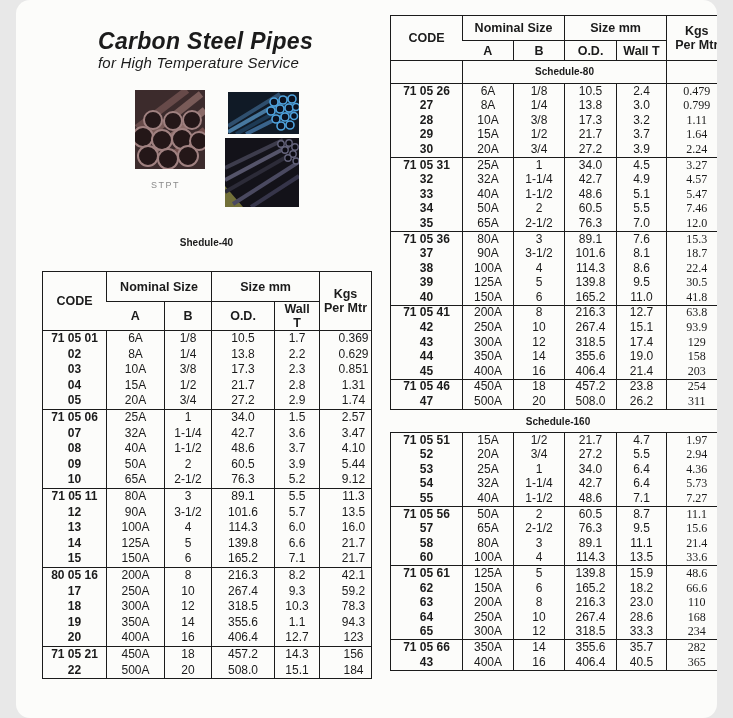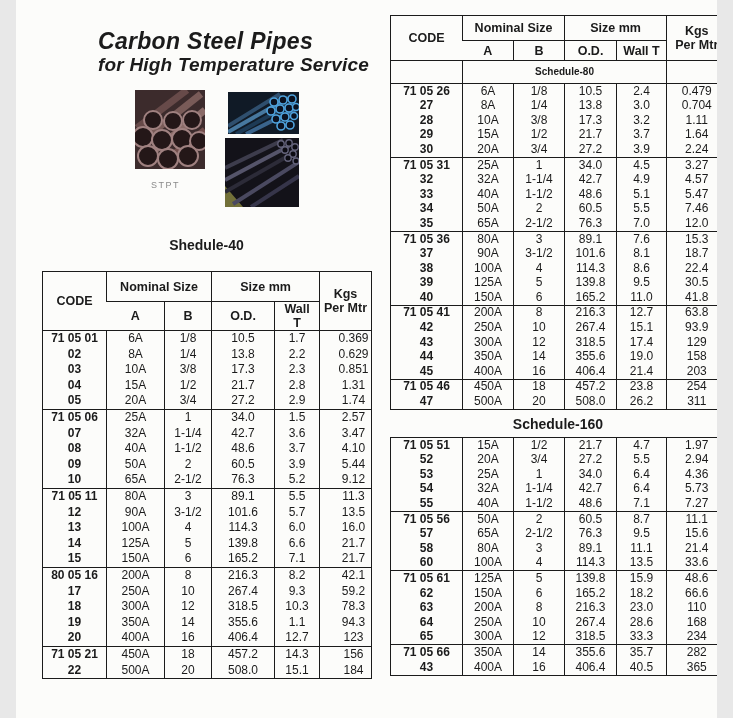--- a/index.html
+++ b/index.html
@@ -1,30 +1,30 @@
 <!DOCTYPE html>
 <html><head>
 <meta charset="utf-8">
 <style>
   html,body{margin:0;padding:0;background:#e8e8e8;}
   .page{
     position:relative;width:701px;height:718px;margin:0 auto;
     background:#fcfcfa;overflow:hidden;
-    font-family:"Liberation Sans","DejaVu Sans",sans-serif;color:#1b1b1b;
+    font-family:"Liberation Sans","DejaVu Sans",sans-serif;color:#1b1b1b;border-radius:14px;
   }
   
   .title-block{position:absolute;left:82px;top:28px;line-height:1.15;}
   .title-l1{font-size:23px;font-weight:bold;font-style:italic;letter-spacing:.3px;}
-  .title-l2{font-size:19px;font-weight:bold;font-style:italic;letter-spacing:.2px;}
+  .title-l2{font-size:15px;font-weight:normal;font-style:italic;letter-spacing:.2px;}
   
   .photo{position:absolute;display:block;}
   .photo svg{display:block;}
   .caption{position:absolute;left:135px;top:180px;font-size:9px;color:#8a8a8a;letter-spacing:1.5px;}
   
-  .sec-title{font-weight:bold;font-size:14px;text-align:center;}
+  .sec-title{font-weight:bold;font-size:10px;text-align:center;}
   .sched40-title{position:absolute;left:26px;top:237px;width:329px;}
   .sched160-title{margin:6px 0 5px 0;}
   
   .tbl-wrap-left{position:absolute;left:26px;top:271px;width:329px;}
   .tbl-wrap-right{position:absolute;left:374px;top:15px;width:336px;}
   table.ptable{border-collapse:collapse;table-layout:fixed;width:100%;}
   table.ptable th,table.ptable td{
     border-left:1.6px solid #1b1b1b;padding:0;text-align:center;
     vertical-align:middle;font-size:12px;line-height:1.12;overflow:hidden;
   }
@@ -39,21 +39,21 @@
   table.t-right thead tr:first-child th{height:24px;}
   table.t-right thead tr:last-child th{height:19px;}
   tbody.grp{border-top:1.6px solid #1b1b1b;margin-top:11px;}
   tbody.schedrow{border-top:1.6px solid #1b1b1b;}
   tbody.schedrow td{height:22px;font-weight:bold;font-size:10px;}
   table.t-left tbody.grp td{height:15.6px;}
   table.t-right tbody.grp td{height:14.6px;}
   td.c-code{font-weight:bold;text-align:right;padding-right:8px;white-space:pre;}
   td.c-kgs{text-align:left;}
   table.t-left td.c-kgs{padding-left:16px;}
-  table.t-right td.c-kgs{padding-left:0;}
+  table.t-right td.c-kgs{padding-left:0;font-family:Liberation Serif, serif;}
 </style>
 </head>
 <body>
 
 <div class="page">
 
   <div class="title-block">
     <div class="title-l1">Carbon Steel Pipes</div>
     <div class="title-l2">for High Temperature Service</div>
   </div>
@@ -387,21 +387,21 @@
             <td class="c-od">10.5</td>
             <td class="c-wall">2.4</td>
             <td class="c-kgs">0.479</td>
           </tr>
           <tr>
             <td class="c-code">27</td>
             <td class="c-a">8A</td>
             <td class="c-b">1/4</td>
             <td class="c-od">13.8</td>
             <td class="c-wall">3.0</td>
-            <td class="c-kgs">0.704</td>
+            <td class="c-kgs">0.799</td>
           </tr>
           <tr>
             <td class="c-code">28</td>
             <td class="c-a">10A</td>
             <td class="c-b">3/8</td>
             <td class="c-od">17.3</td>
             <td class="c-wall">3.2</td>
             <td class="c-kgs">1.11</td>
           </tr>
           <tr>

